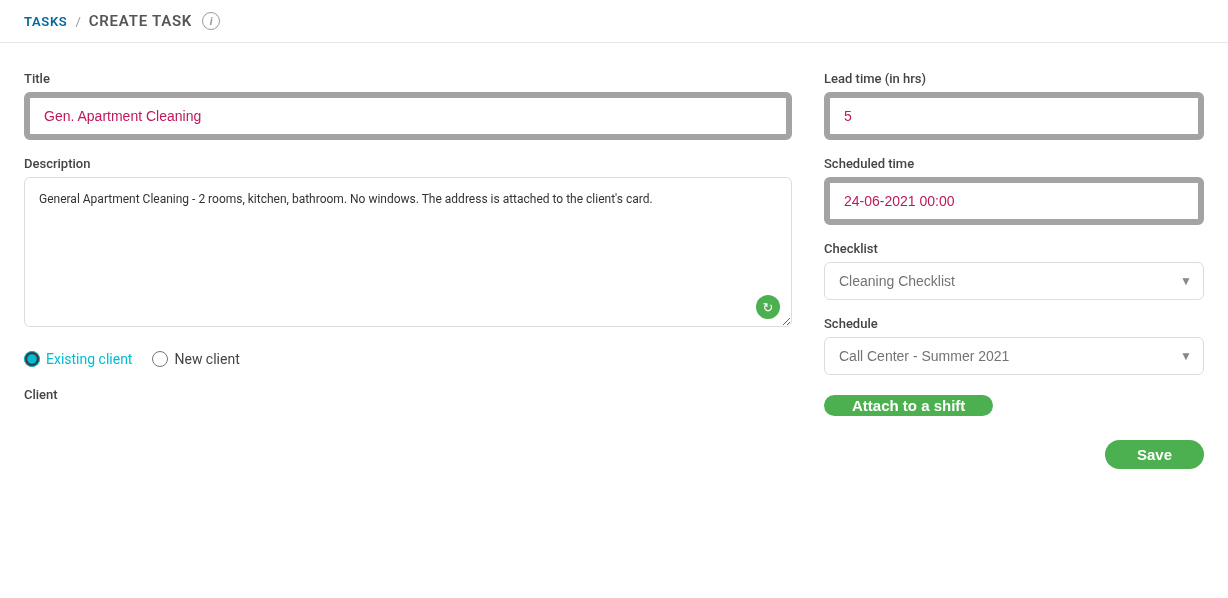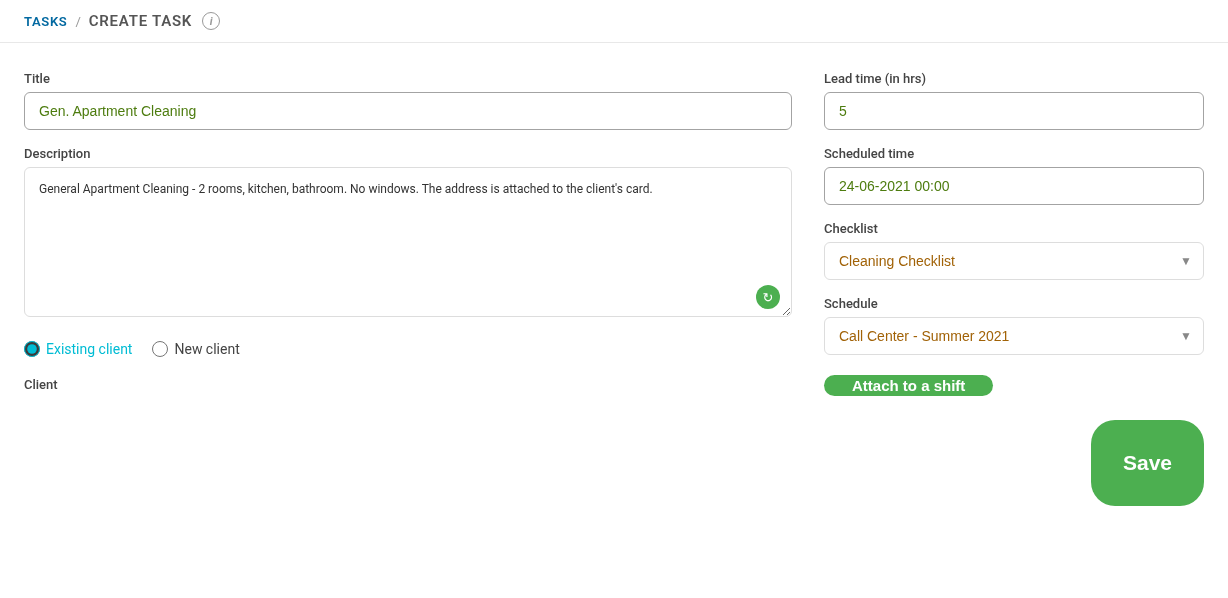--- a/index.html
+++ b/index.html
@@ -85,25 +85,25 @@
       gap: 6px;
     }
 
     .field-label {
       font-size: 13px;
       color: #444;
       font-weight: 500;
     }
 
     .text-input {
-      border: 1px solid #a3a3a3;
+      border: 6px solid #a3a3a3;
       border-radius: 6px;
       padding: 10px 14px;
       font-size: 14px;
-      color: #4d7c0f;
+      color: #be185d;
       outline: none;
       width: 100%;
       background: #fff;
     }
 
     .textarea-wrapper {
       position: relative;
     }
 
     .text-area {
@@ -169,21 +169,21 @@
 
     .select-wrapper {
       position: relative;
     }
 
     .select-input {
       border: 1px solid #ddd;
       border-radius: 6px;
       padding: 10px 36px 10px 14px;
       font-size: 14px;
-      color: #a16207;
+      color: #737373;
       outline: none;
       width: 100%;
       background: #fff;
       appearance: none;
       -webkit-appearance: none;
       cursor: pointer;
     }
 
     .select-chevron {
       position: absolute;
@@ -206,22 +206,22 @@
       cursor: pointer;
       align-self: flex-start;
       margin-top: 4px;
     }
 
     .btn-save {
       background: #4CAF50;
       color: #fff;
       border: none;
       border-radius: 24px;
-      padding: 31px 32px;
-      font-size: 21px;
+      padding: 6px 32px;
+      font-size: 15px;
       font-weight: 600;
       cursor: pointer;
       align-self: flex-end;
       margin-top: auto;
     }
 
     .save-row {
       display: flex;
       justify-content: flex-end;
       margin-top: 8px;

